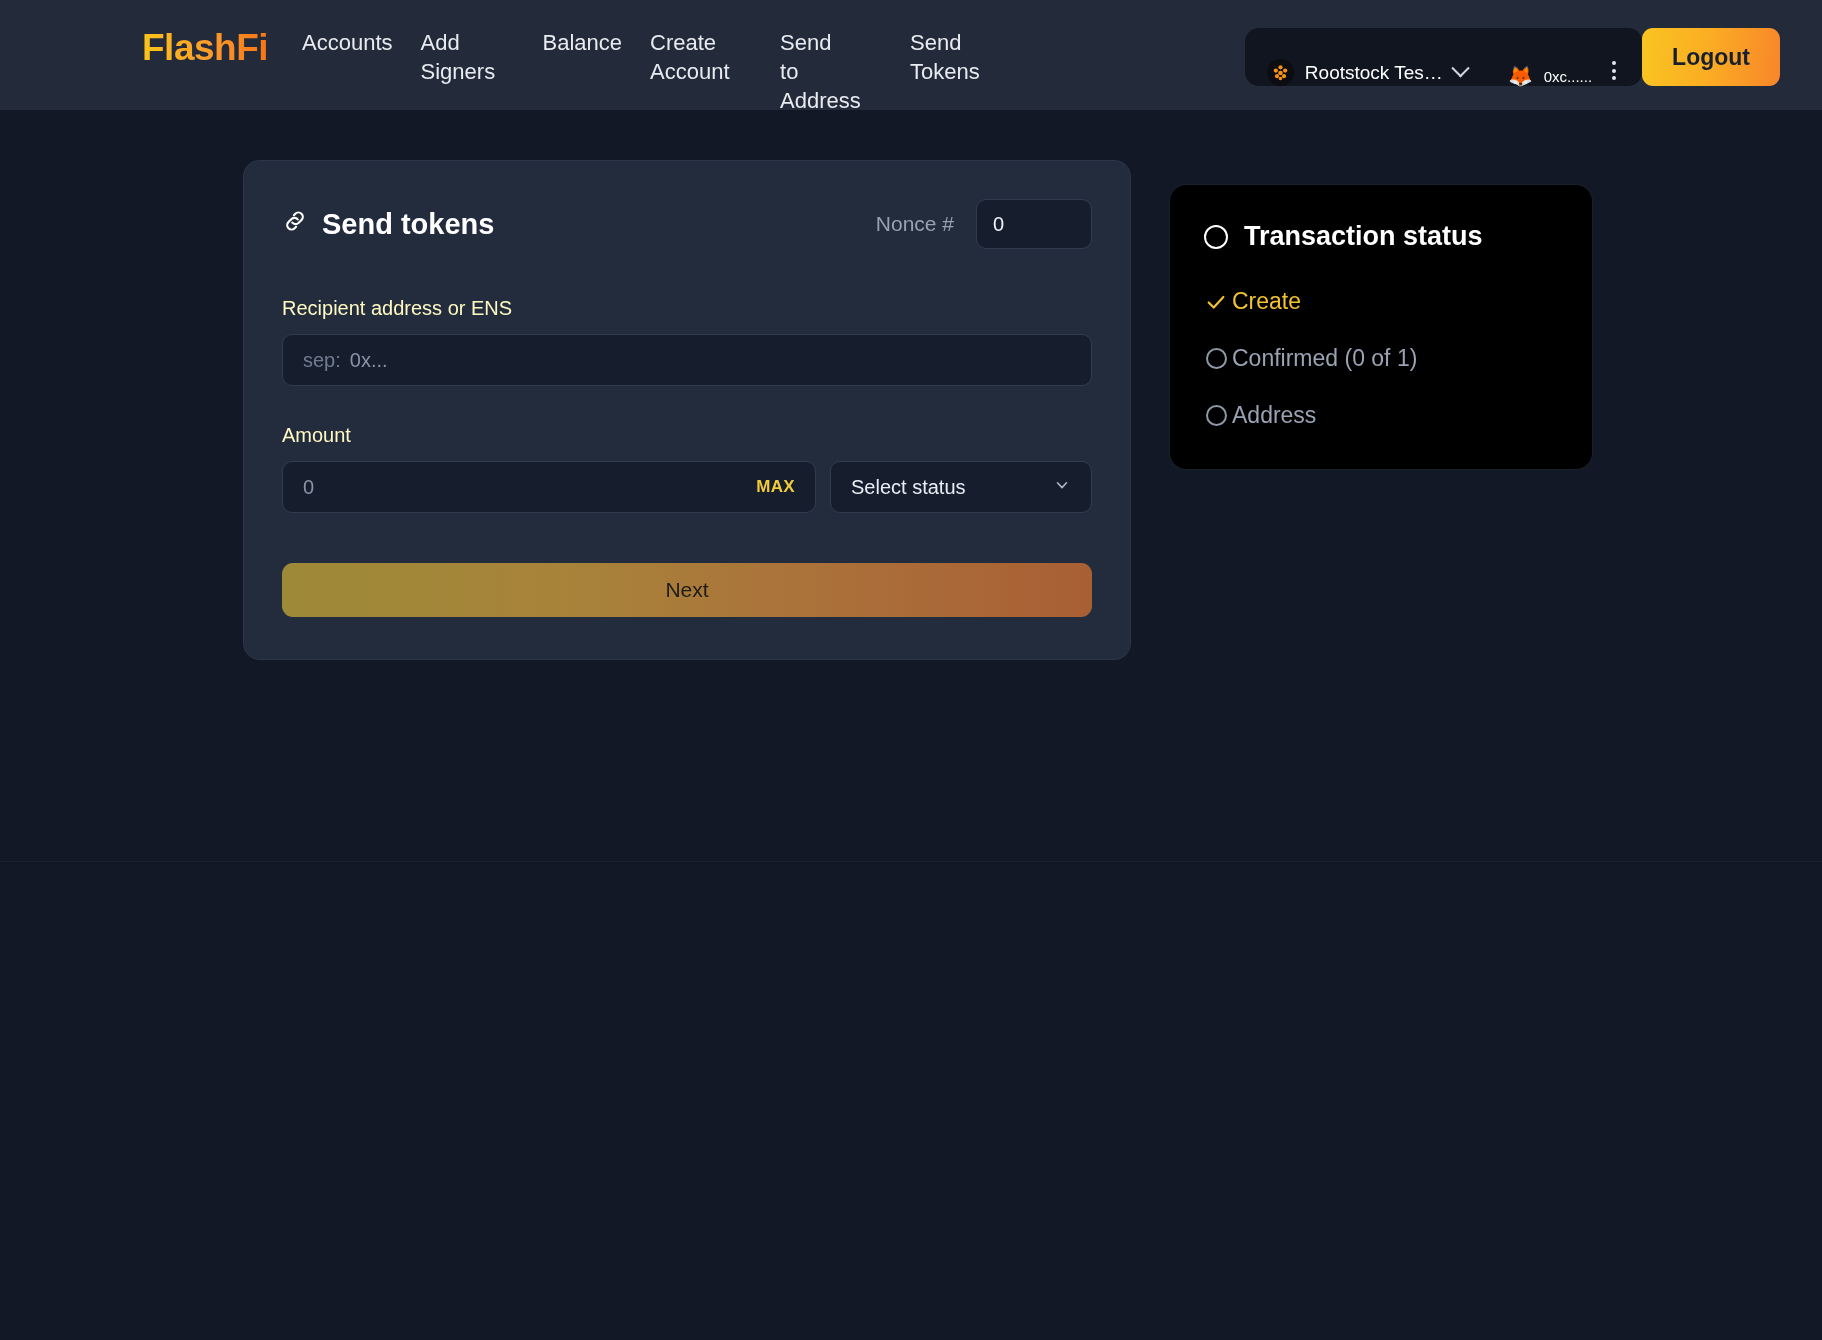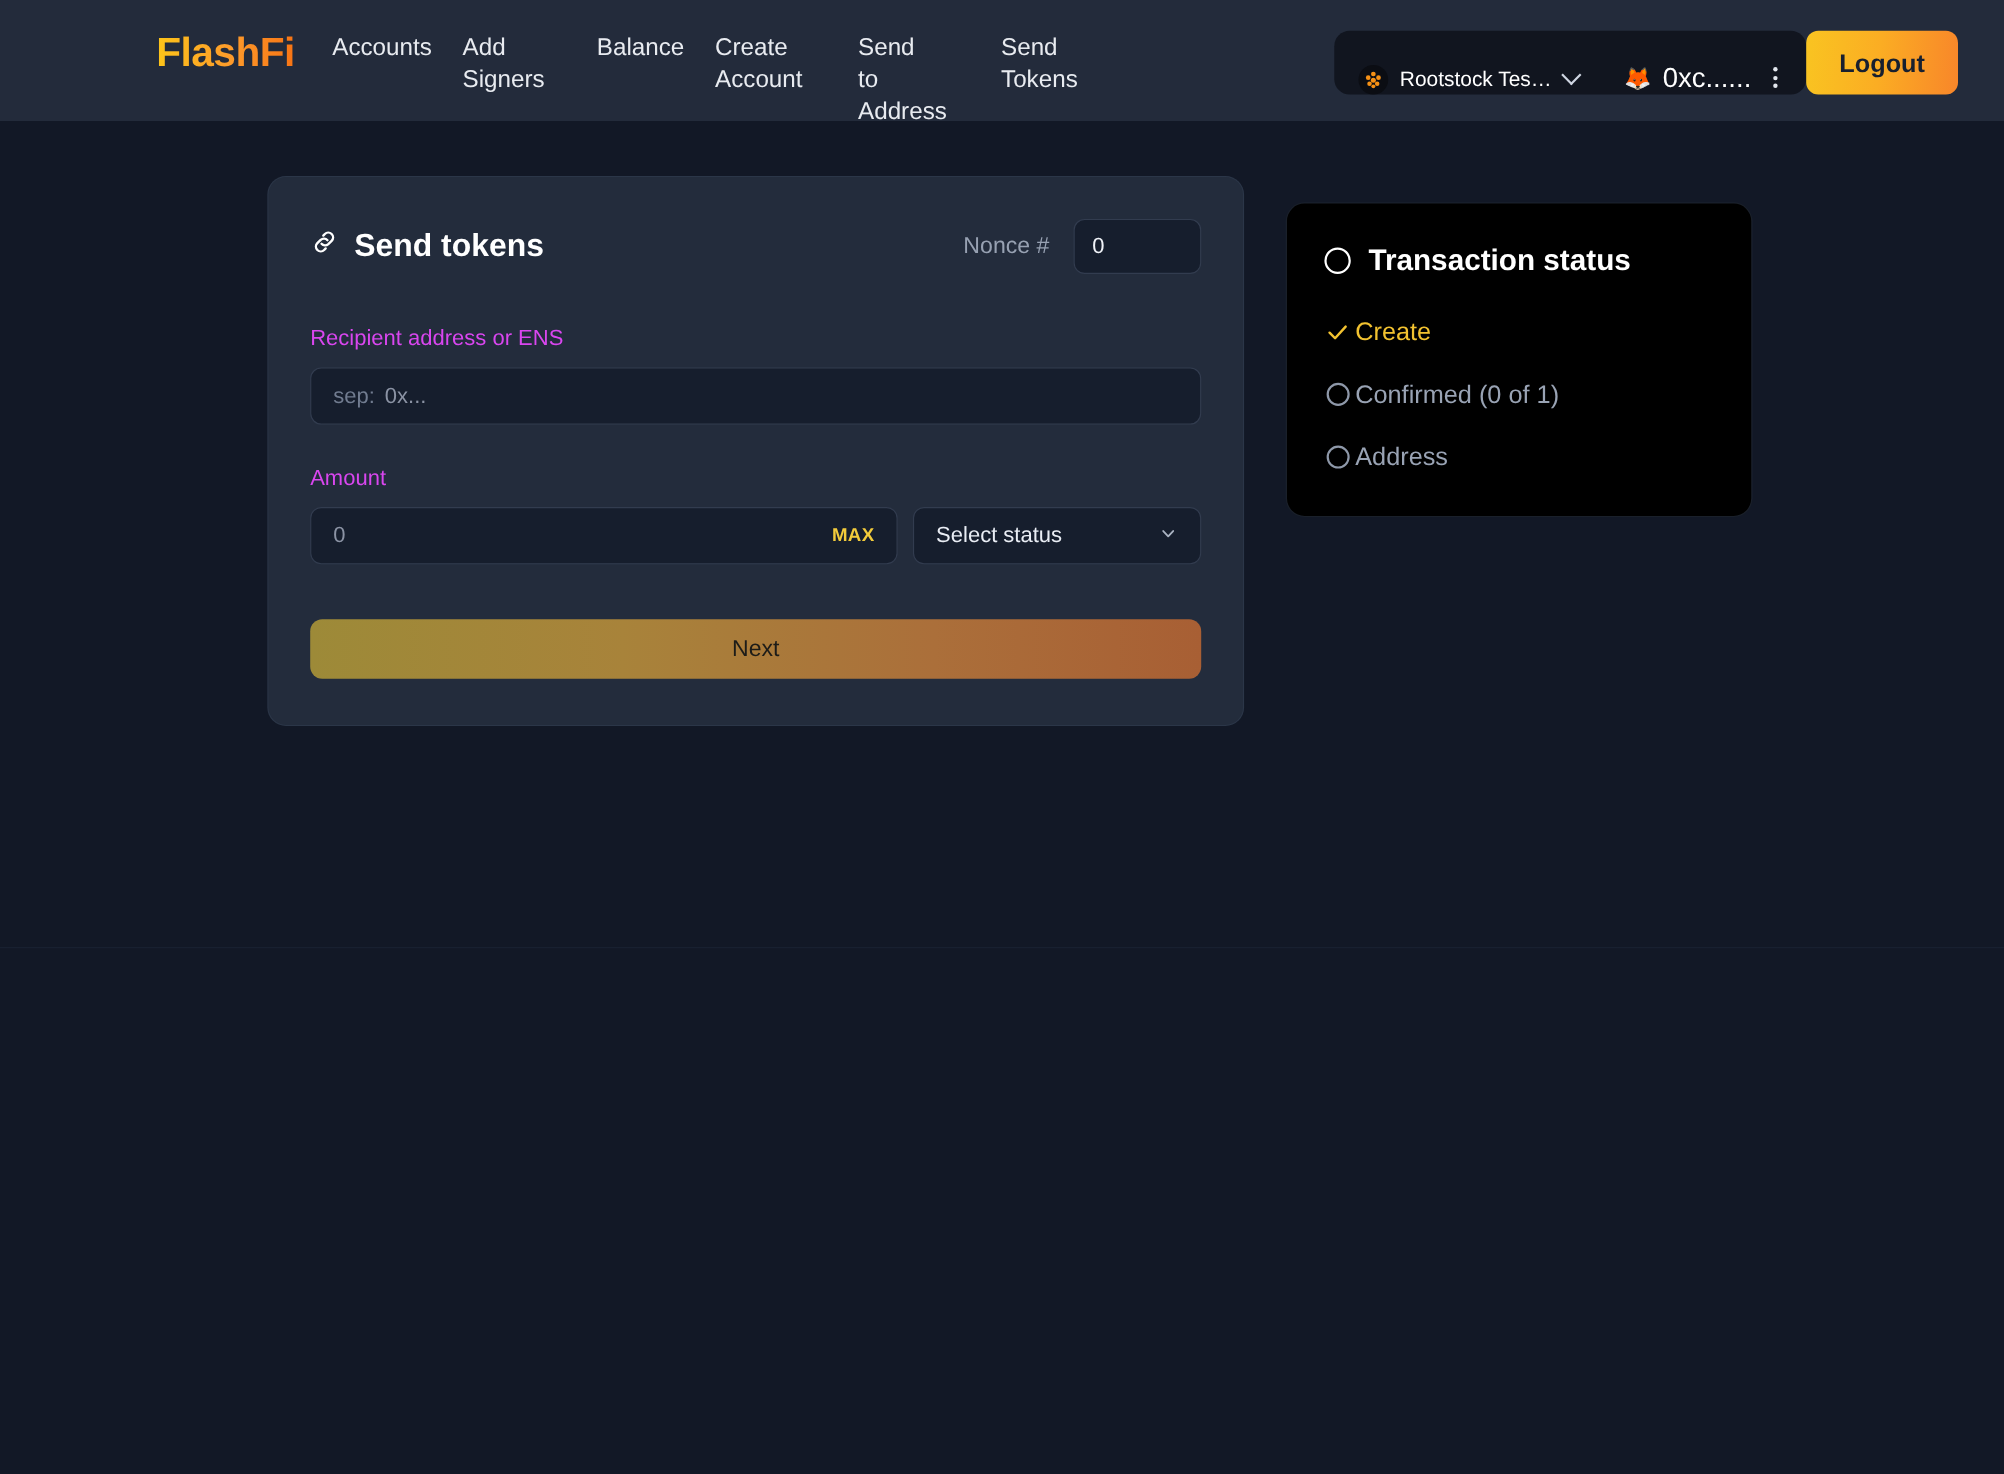--- a/index.html
+++ b/index.html
@@ -100,21 +100,21 @@
   }
 
   .acct-pill {
     display: flex;
     align-items: center;
     gap: 10px;
     padding-left: 24px;
     cursor: pointer;
   }
   .fox-icon { font-size: 20px; line-height: 1; filter: saturate(1.2); }
-  .acct-addr { color: #ffffff; font-size: 25px; white-space: nowrap; }
+  .acct-addr { color: #ffffff; font-size: 15px; white-space: nowrap; }
 
   .kebab {
     display: flex; flex-direction: column; gap: 3.5px;
     padding: 6px 10px; cursor: pointer; margin-left: 10px;
   }
   .kebab span { width: 4px; height: 4px; border-radius: 50%; background: #e3e7ee; }
 
   .logout-btn {
     margin-top: 14px;
     height: 58px;
@@ -171,21 +171,21 @@
     border: 1px solid #323c4f;
     border-radius: 10px;
     color: #f0f3f8;
     font-size: 20px;
     font-family: "Liberation Sans", sans-serif;
     padding: 0 16px;
     outline: none;
   }
 
   .field-label {
-    color: #d946ef;
+    color: #fef9c3;
     font-size: 20px;
     margin-bottom: 14px;
   }
 
   .addr-input-wrap {
     position: relative;
     height: 52px;
     background: #161e2d;
     border: 1px solid #323c4f;
     border-radius: 10px;

